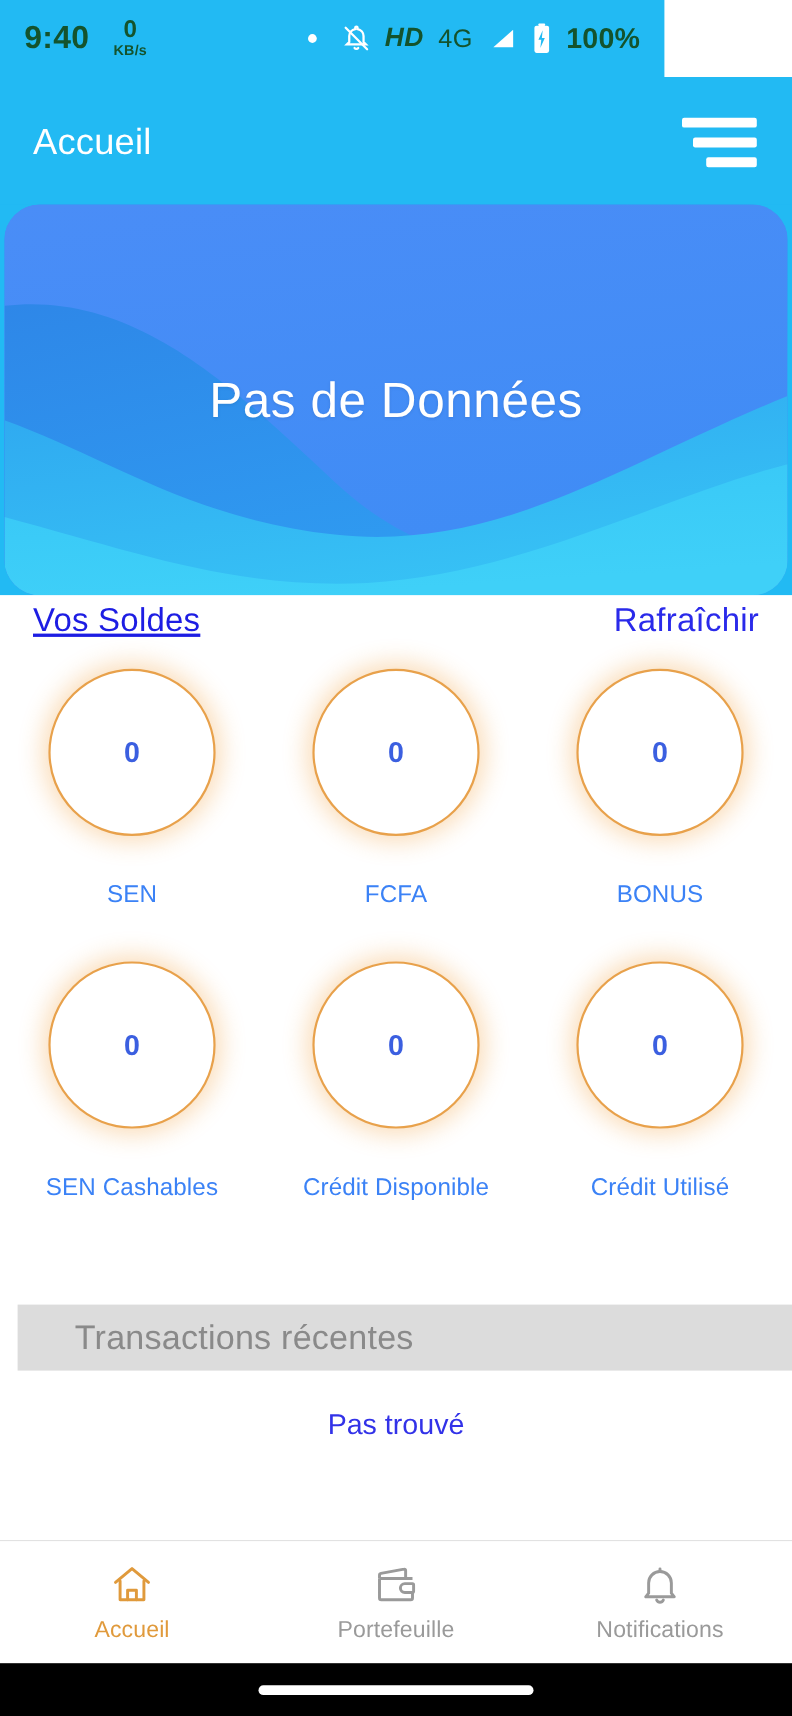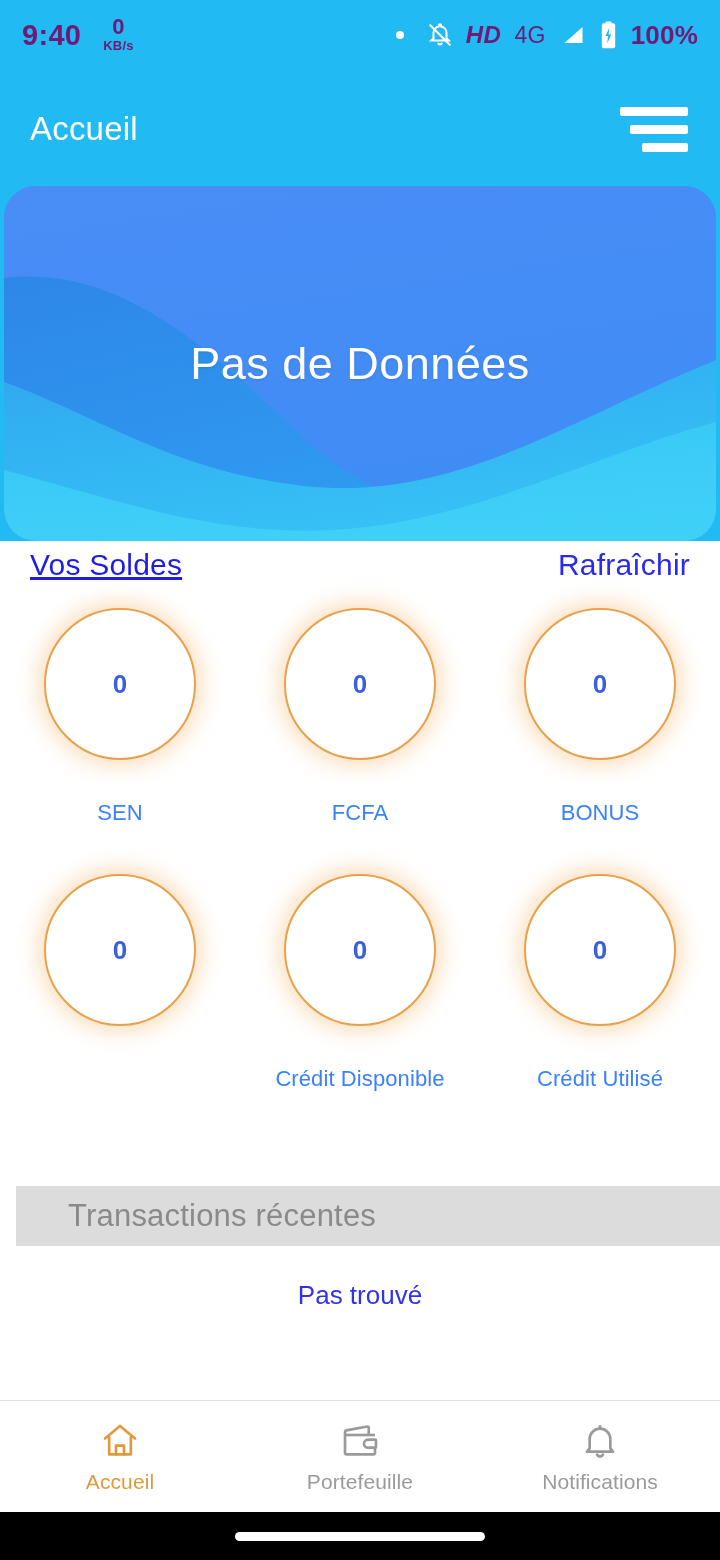--- a/index.html
+++ b/index.html
@@ -6,22 +6,22 @@
   html, body {
     width:720px; height:1560px;
     font-family:"Liberation Sans", sans-serif;
     background:#ffffff;
     overflow:hidden;
   }
   #app { position:relative; width:720px; height:1560px; background:#fff; }
 
   
   .statusbar{
-    position:absolute; top:0; left:0; width:720px; height:70px;
-    background:#22baf3; color:#701a75;
+    position:absolute; top:0; left:0; width:604px; height:70px;
+    background:#22baf3; color:#14532d;
     display:flex; align-items:center; justify-content:space-between;
     padding:0 22px;
   }
   .sb-left{ display:flex; align-items:center; gap:22px; }
   .sb-time{ font-size:29px; font-weight:600; letter-spacing:.3px; }
   .sb-speed{ display:flex; flex-direction:column; align-items:center; line-height:1; margin-top:-2px;}
   .sb-speed-num{ font-size:22px; font-weight:600; }
   .sb-speed-unit{ font-size:13px; font-weight:700; letter-spacing:.2px; margin-top:1px;}
   .sb-right{ display:flex; align-items:center; gap:13px; }
   .sb-dot{ width:8px; height:8px; border-radius:50%; background:#fff; margin-right:10px; }
@@ -220,20 +220,21 @@
           <span class="bal-value">0</span>
         </div>
         <span class="bal-label">BONUS</span>
       </div>
     </div>
     <div class="bal-row">
       <div class="bal-cell">
         <div class="bal-circle">
           <span class="bal-value">0</span>
         </div>
+        <span class="bal-label">SEN Cashables</span>
       </div>
       <div class="bal-cell">
         <div class="bal-circle">
           <span class="bal-value">0</span>
         </div>
         <span class="bal-label">Crédit Disponible</span>
       </div>
       <div class="bal-cell">
         <div class="bal-circle">
           <span class="bal-value">0</span>

